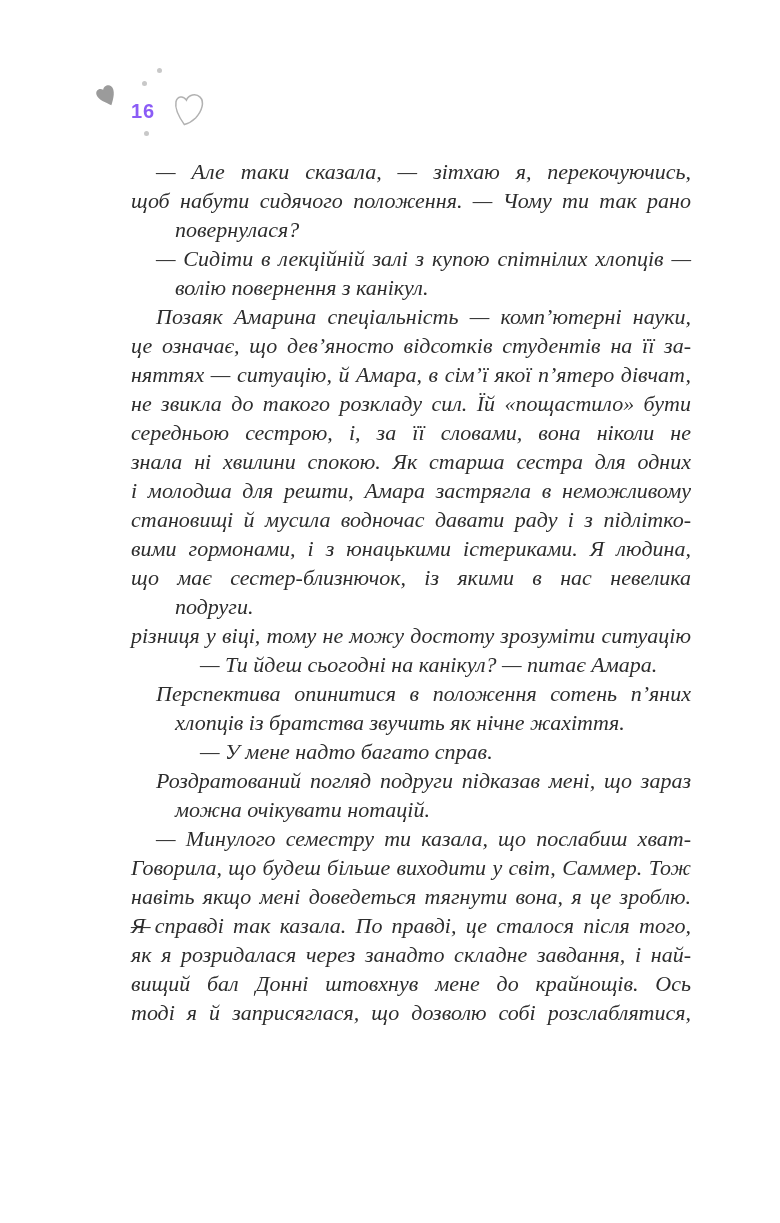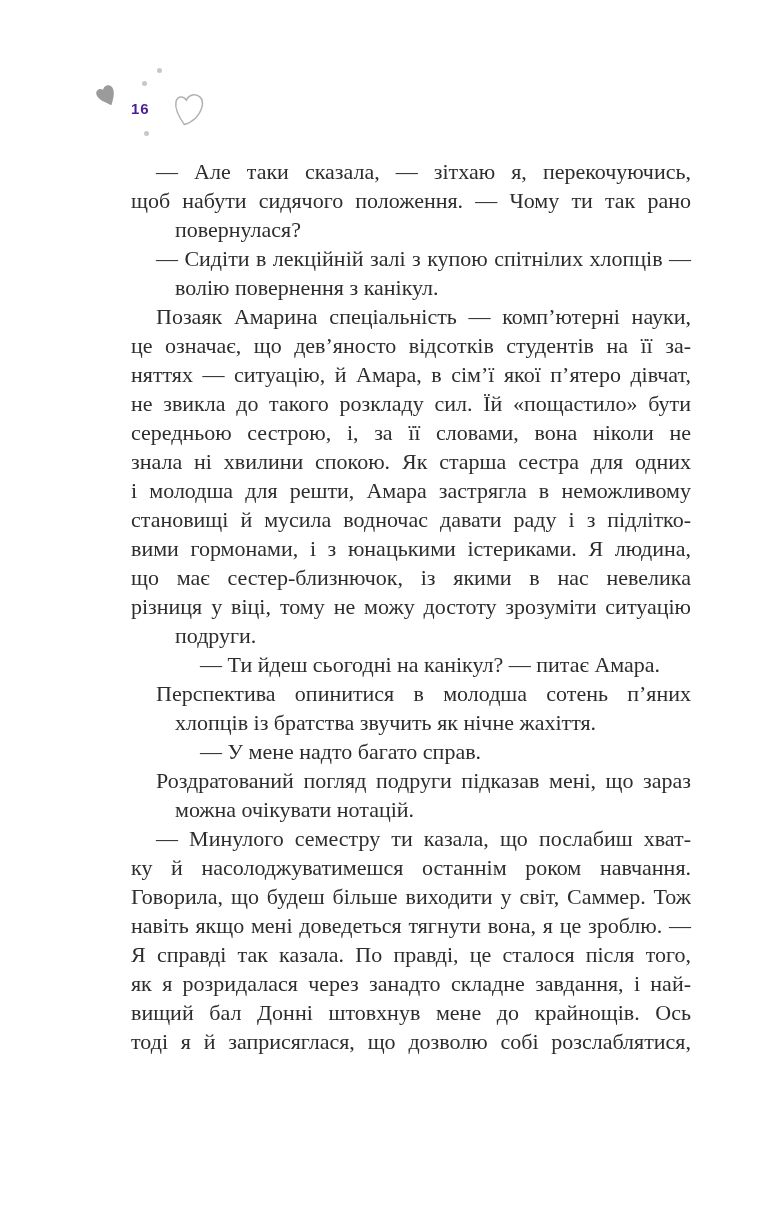--- a/index.html
+++ b/index.html
@@ -9,24 +9,24 @@
     height: 1223px;
     background: #ffffff;
     overflow: hidden;
     font-family: "Liberation Serif", serif;
   }
   .page-number {
     position: absolute;
     left: 131px;
     top: 100px;
     font-family: "Liberation Sans", sans-serif;
-    font-size: 15px;
+    font-size: 20px;
     font-weight: 600;
     letter-spacing: 1px;
-    color: #4c1d95;
+    color: #8b5cf6;
   }
   .heart-filled {
     position: absolute;
     left: 96px;
     top: 84px;
     width: 24px;
     height: 24px;
     transform: rotate(-20deg);
   }
   .heart-outline {
@@ -53,20 +53,21 @@
     top: 157px;
     width: 560px;
     font-size: 22px;
     color: #2d2d2d;
   }
   .line {
     height: 29px;
     line-height: 29px;
     text-align: justify;
     text-align-last: justify;
+    font-style: italic;
   }
   .line.end { text-align-last: left; margin-left: 44px; }
   .line.indent { text-indent: 25px; }
 </style>
 </head>
 <body>
 
 <div class="page" style="background: rgb(255, 255, 255);">
 
   <div>
@@ -95,30 +96,29 @@
       <div class="line indent">Позаяк Амарина спеціальність — комп’ютерні науки,</div>
       <div class="line">це означає, що дев’яносто відсотків студентів на її за-</div>
       <div class="line">няттях — ситуацію, й Амара, в сім’ї якої п’ятеро дівчат,</div>
       <div class="line">не звикла до такого розкладу сил. Їй «пощастило» бути</div>
       <div class="line">середньою сестрою, і, за її словами, вона ніколи не</div>
       <div class="line">знала ні хвилини спокою. Як старша сестра для одних</div>
       <div class="line">і молодша для решти, Амара застрягла в неможливому</div>
       <div class="line">становищі й мусила водночас давати раду і з підлітко-</div>
       <div class="line">вими гормонами, і з юнацькими істериками. Я людина,</div>
       <div class="line">що має сестер-близнючок, із якими в нас невелика</div>
+      <div class="line end">подруги.</div>
       <div class="line">різниця у віці, тому не можу достоту зрозуміти ситуацію</div>
-      <div class="line end">подруги.</div>
       <div class="line indent end">— Ти йдеш сьогодні на канікул? — питає Амара.</div>
-      <div class="line indent">Перспектива опинитися в молодша сотень п’яних</div>
+      <div class="line indent">Перспектива опинитися в положення сотень п’яних</div>
       <div class="line end">хлопців із братства звучить як нічне жахіття.</div>
       <div class="line indent end">— У мене надто багато справ.</div>
       <div class="line indent">Роздратований погляд подруги підказав мені, що зараз</div>
       <div class="line end">можна очікувати нотацій.</div>
       <div class="line indent">— Минулого семестру ти казала, що послабиш хват-</div>
-      <div class="line">ку й насолоджуватимешся останнім роком навчання.</div>
       <div class="line">Говорила, що будеш більше виходити у світ, Саммер. Тож</div>
       <div class="line">навіть якщо мені доведеться тягнути вона, я це зроблю. —</div>
       <div class="line">Я справді так казала. По правді, це сталося після того,</div>
       <div class="line">як я розридалася через занадто складне завдання, і най-</div>
       <div class="line">вищий бал Донні штовхнув мене до крайнощів. Ось</div>
       <div class="line">тоді я й заприсяглася, що дозволю собі розслаблятися,</div>
     </main>
 
 </div>
 

